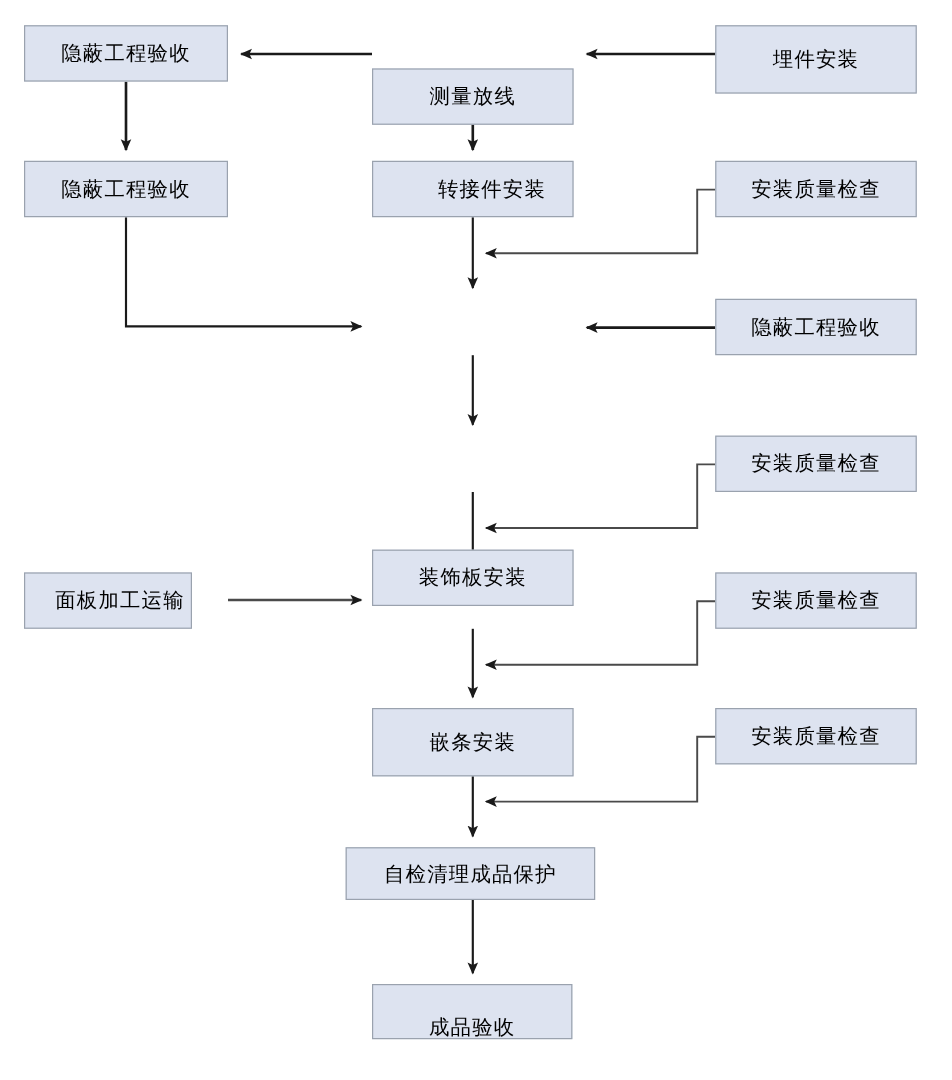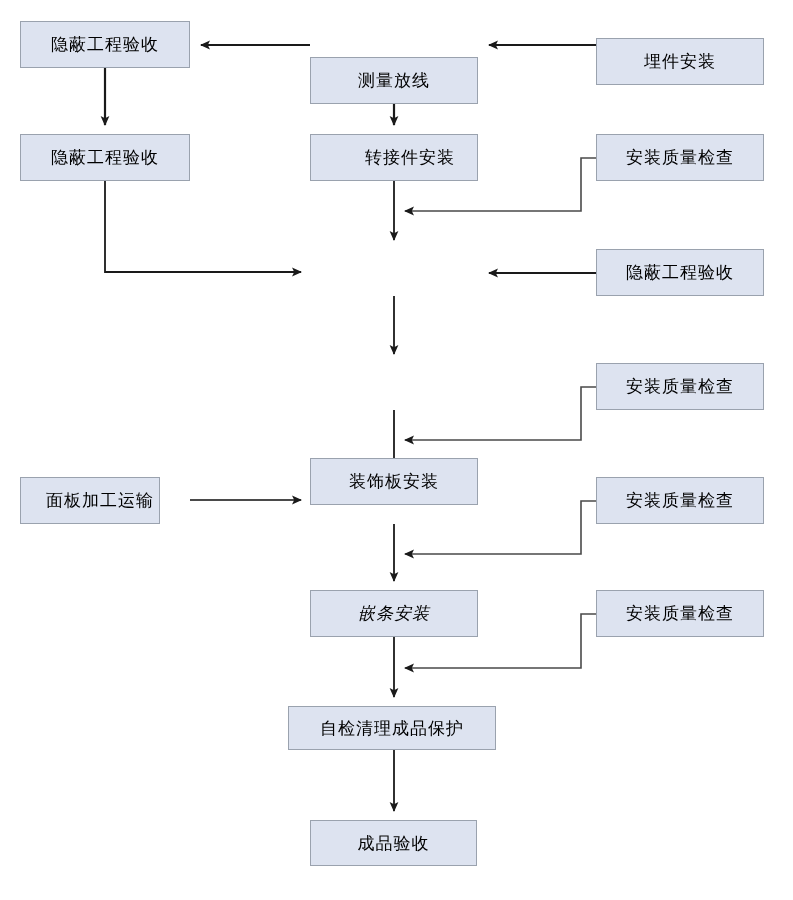--- a/index.html
+++ b/index.html
@@ -100,21 +100,21 @@
   </svg>
 
   <div class="node" style="left:20px;top:21px;width:170px;height:47px;">
     <span class="label">隐蔽工程验收</span>
   </div>
 
   <div class="node" style="left:310px;top:21px;width:168px;height:47px;margin-top:36px;">
     <span class="label">测量放线</span>
   </div>
 
-  <div class="node" style="left:596px;top:38px;width:168px;height:47px;text-align:center;">
+  <div class="node" style="left:596px;top:21px;width:168px;height:57px;text-align:center;">
     <span class="label">埋件安装</span>
   </div>
 
   <div class="node" style="left:20px;top:134px;width:170px;height:47px;">
     <span class="label">隐蔽工程验收</span>
   </div>
 
   <div class="node" style="left:310px;top:134px;width:168px;height:47px;padding-left:32px;">
     <span class="label">转接件安装</span>
   </div>
@@ -138,29 +138,29 @@
   </div>
 
   <div class="node" style="left:310px;top:458px;width:168px;height:47px;">
     <span class="label">装饰板安装</span>
   </div>
 
   <div class="node" style="left:596px;top:477px;width:168px;height:47px;">
     <span class="label">安装质量检查</span>
   </div>
 
-  <div class="node" style="left:310px;top:590px;width:168px;height:47px;font-style:italic;">
+  <div class="node" style="left:310px;top:590px;width:168px;height:57px;">
     <span class="label">嵌条安装</span>
   </div>
 
   <div class="node" style="left:596px;top:590px;width:168px;height:47px;">
     <span class="label">安装质量检查</span>
   </div>
 
   <div class="node" style="left:288px;top:706px;width:208px;height:44px;">
     <span class="label">自检清理成品保护</span>
   </div>
 
-  <div class="node" style="left:310px;top:820px;width:167px;height:46px;">
+  <div class="node" style="left:310px;top:820px;width:167px;height:46px;align-items:flex-end;">
     <span class="label">成品验收</span>
   </div>
 
 </div>
 
 </body></html>

